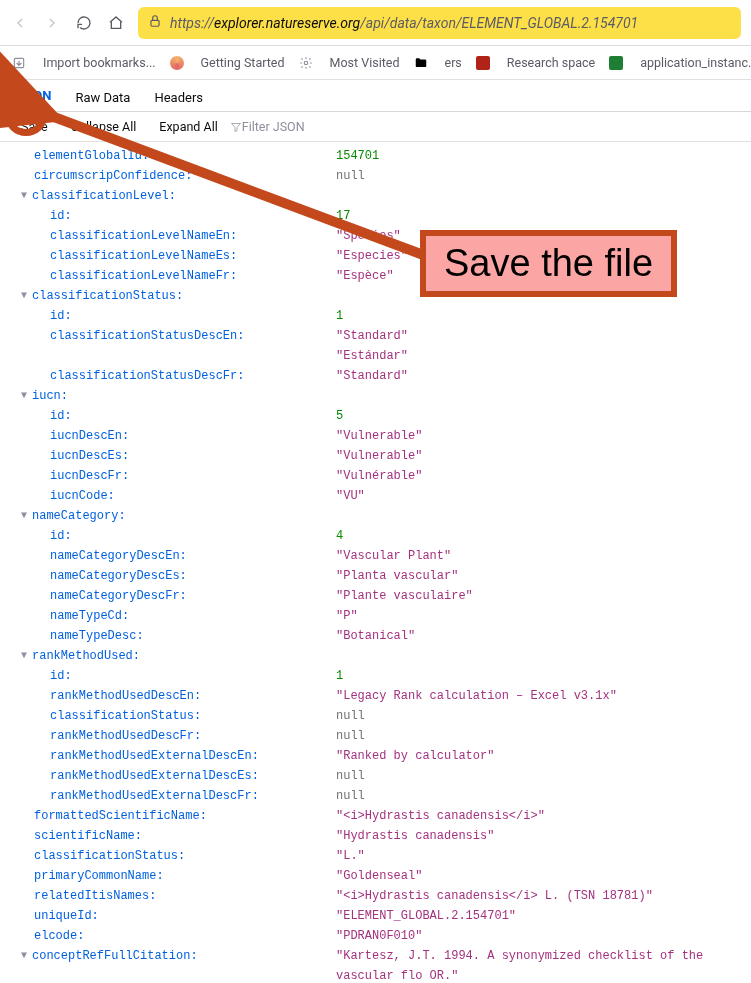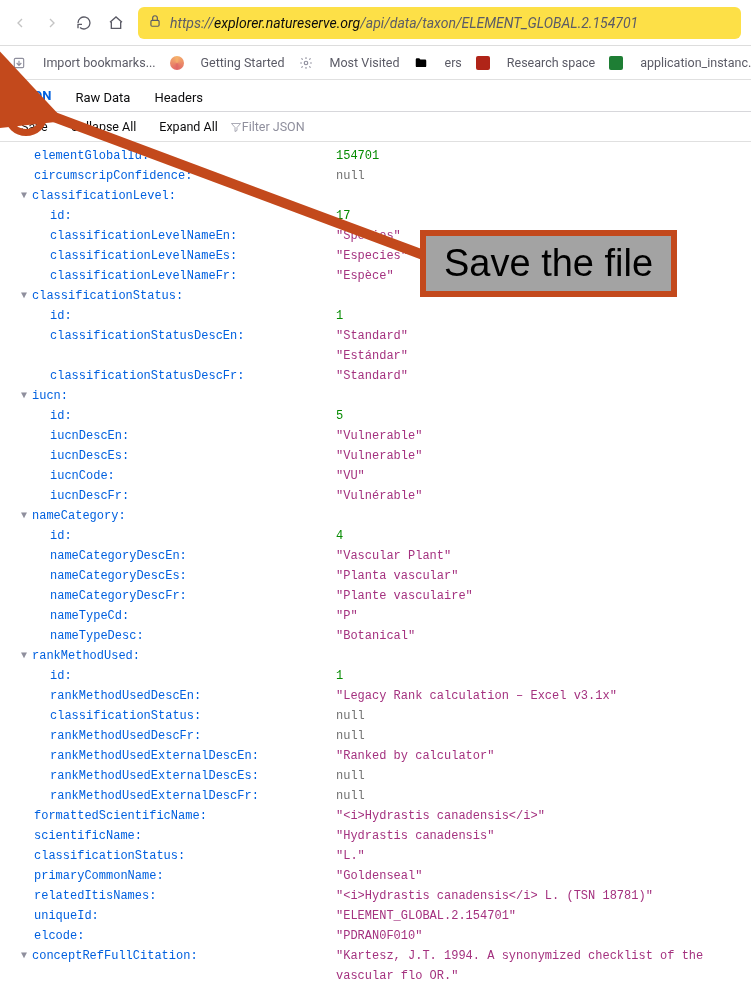--- a/index.html
+++ b/index.html
@@ -37,21 +37,21 @@
   .row { position: relative; min-height: 20px; }
   .str { color: #a4317f; }
   .num { color: #058b00; }
   .nul { color: #737373; }
   .indent-1 { padding-left: 10px; }
   .indent-2 { padding-left: 26px; }
   .indent-3 { padding-left: 42px; }
 
   
   .annotation-layer { position: absolute; top: 0; left: 0; pointer-events: none; }
-  .callout-box { position: absolute; left: 420px; top: 230px; border: 6px solid #c3491c; background: #a3a3a3; padding: 6px 18px; font-family: Helvetica, Arial, sans-serif; font-size: 38px; color: #000; white-space: nowrap; }
+  .callout-box { position: absolute; left: 420px; top: 230px; border: 6px solid #c3491c; background: #fca5a5; padding: 6px 18px; font-family: Helvetica, Arial, sans-serif; font-size: 38px; color: #000; white-space: nowrap; }
   .callout-circle { position: absolute; left: 5px; top: 96px; width: 42px; height: 40px; border: 7px solid #c3491c; border-radius: 50%; }
   .callout-arrow { position: absolute; left: 38px; top: 106px; width: 392px; height: 160px; }
   .callout-arrow svg { overflow: visible; }
 
   .page-wrap { position: relative; width: 751px; overflow: hidden; }
 </style>
 </head>
 <body>
 
 <div class="page-wrap">
@@ -207,26 +207,26 @@
       </div>
   <div class="row indent-3">
         <span class="key">iucnDescEn:</span>
         <span class="val-col str">"Vulnerable"</span>
       </div>
   <div class="row indent-3">
         <span class="key">iucnDescEs:</span>
         <span class="val-col str">"Vulnerable"</span>
       </div>
   <div class="row indent-3">
+        <span class="key">iucnDescFr:</span>
+        <span class="val-col str">"Vulnérable"</span>
+      </div>
+  <div class="row indent-3">
         <span class="key">iucnCode:</span>
         <span class="val-col str">"VU"</span>
-      </div>
-  <div class="row indent-3">
-        <span class="key">iucnDescFr:</span>
-        <span class="val-col str">"Vulnérable"</span>
       </div>
 
   <div class="row indent-1">
         <span class="toggle">▼</span>
         <span class="key">nameCategory:</span>
       </div>
   <div class="row indent-3">
         <span class="key">id:</span>
         <span class="val-col num">4</span>
       </div>

